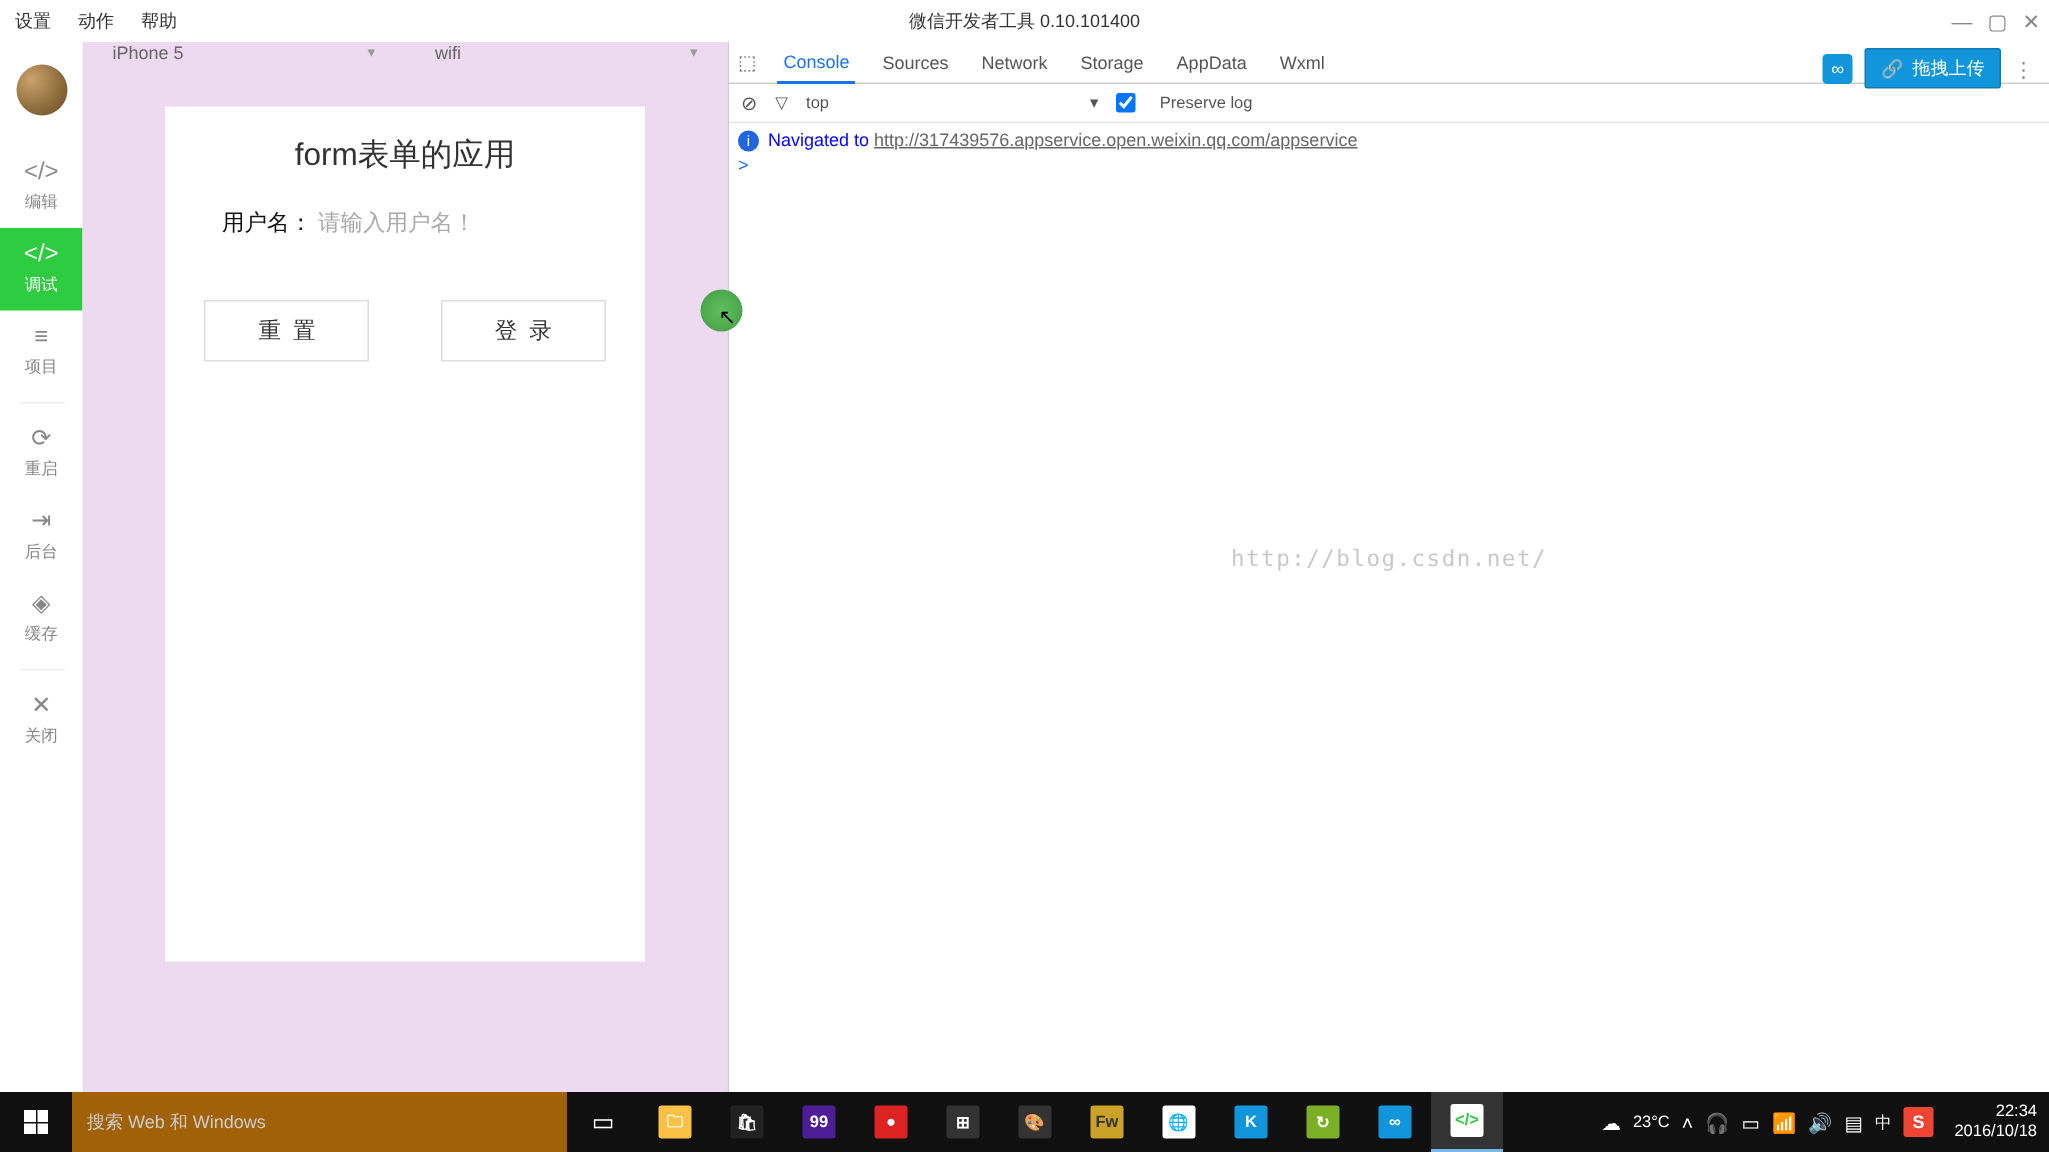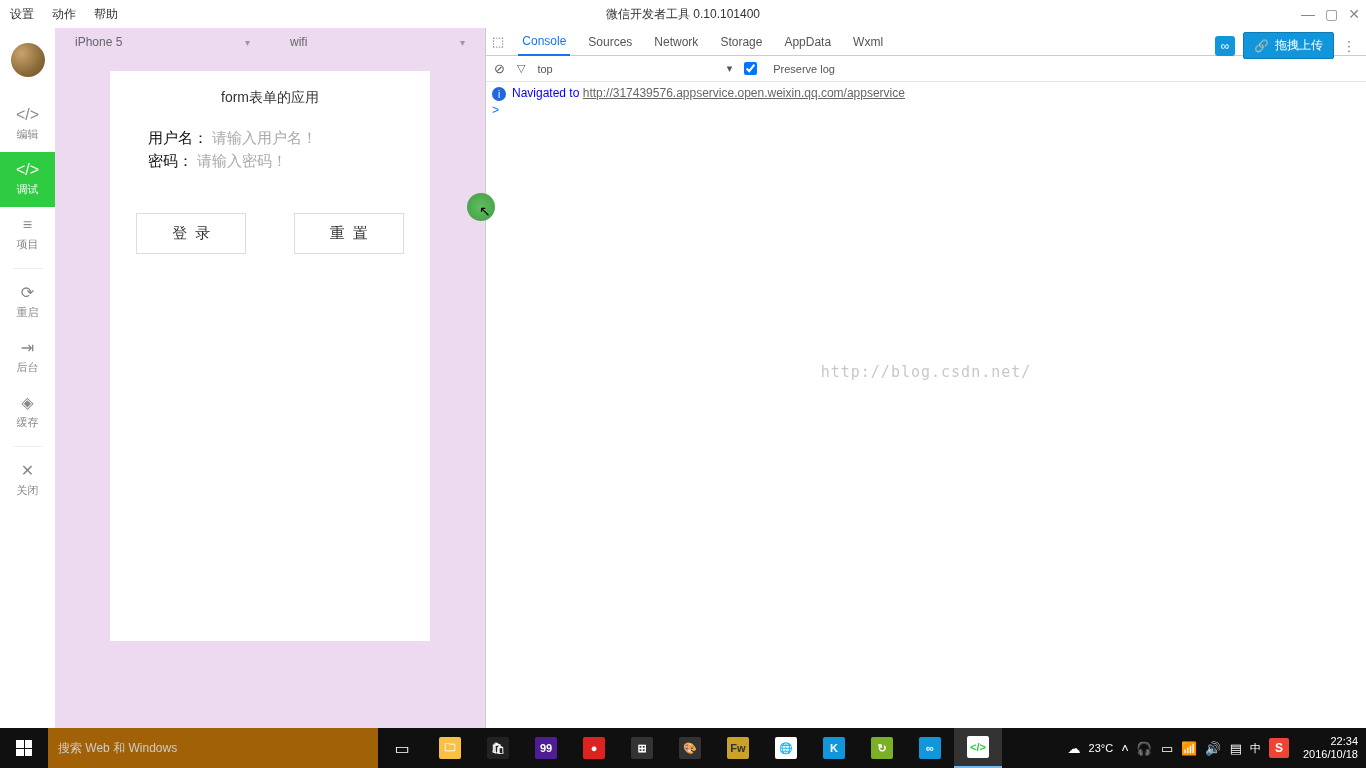--- a/index.html
+++ b/index.html
@@ -24,25 +24,25 @@
 
 .sidebar { width:55px; background:#fff; display:flex; flex-direction:column; align-items:center; padding-top:15px; }
 .avatar { width:34px; height:34px; border-radius:50%; background:radial-gradient(circle at 30% 30%,#c9a36b,#8b6b3a 60%,#6b4f28); margin-bottom:20px; }
 .side-item { width:55px; display:flex; flex-direction:column; align-items:center; justify-content:center; font-size:11px; color:#888; padding:10px 0; cursor:default; gap:4px; }
 .side-item.active { background:#2ecc40; color:#fff; }
 .side-divider { width:30px; height:1px; background:#eee; margin:6px 0; }
 .side-icon { font-size:16px; line-height:1; }
 
 
 .sim-col { width:430px; background:#eddaf0; display:flex; flex-direction:column; }
-.sim-selectors { height:28px; display:flex; align-items:center; font-size:12px; color:#666; }
+.sim-selectors { height:28px; display:flex; align-items:flex-start; font-size:12px; color:#666; }
 .sim-sel { flex:1; padding:0 20px; display:flex; align-items:center; justify-content:space-between; }
 .sim-sel .arrow { color:#999; font-size:10px; }
 .phone-frame { margin:15px auto 0; width:320px; height:570px; background:#fff; padding:10px 0; }
-.app-title { text-align:center; font-size:14px; color:#333; padding:8px 0 20px; }
+.app-title { text-align:center; font-size:21px; color:#333; padding:8px 0 20px; }
 .form-row { display:flex; align-items:center; font-size:15px; padding:2px 10px;margin-left:28px; }
 .form-label { color:#111; }
 .form-ph { color:#aaa; margin-left:4px; }
 .btn-row { display:flex; justify-content:space-around; margin-top:40px; padding:0 20px; gap:35px; }
 .form-btn { flex:1; max-width:110px; border:1px solid #ddd; background:#fff; text-align:center; padding:10px 0; font-size:15px; color:#333; letter-spacing:8px; text-indent:8px; }
 
 
 .cursor-dot { position:absolute; width:28px; height:28px; border-radius:50%; background:radial-gradient(circle,#5fbf5f 0%,#4ca64c 70%,rgba(76,166,76,0) 100%); left:467px; top:193px; z-index:20; }
 .cursor-arrow { position:absolute; left:479px; top:203px; z-index:21; font-size:14px; color:#000; }
 
@@ -148,27 +148,23 @@
         <span>wifi</span>
         <span class="arrow">▾</span>
       </div>
     </div>
     <div class="phone-frame">
       <div class="app-title">form表单的应用</div>
       <div class="form-row">
         <span class="form-label">用户名：</span>
         <span class="form-ph">请输入用户名！</span>
       </div>
-      <div class="form-row">
-        <span class="form-label">密码：</span>
-        <span class="form-ph">请输入密码！</span>
-      </div>
       <div class="btn-row">
+        <div class="form-btn">重置</div>
         <div class="form-btn">登录</div>
-        <div class="form-btn">重置</div>
       </div>
     </div>
   </div>
 
   <div class="devtools">
     <div class="dt-tabs">
       <span class="dt-pick">⬚</span>
       <span class="dt-tab active">Console</span>
       <span class="dt-tab">Sources</span>
       <span class="dt-tab">Network</span>

